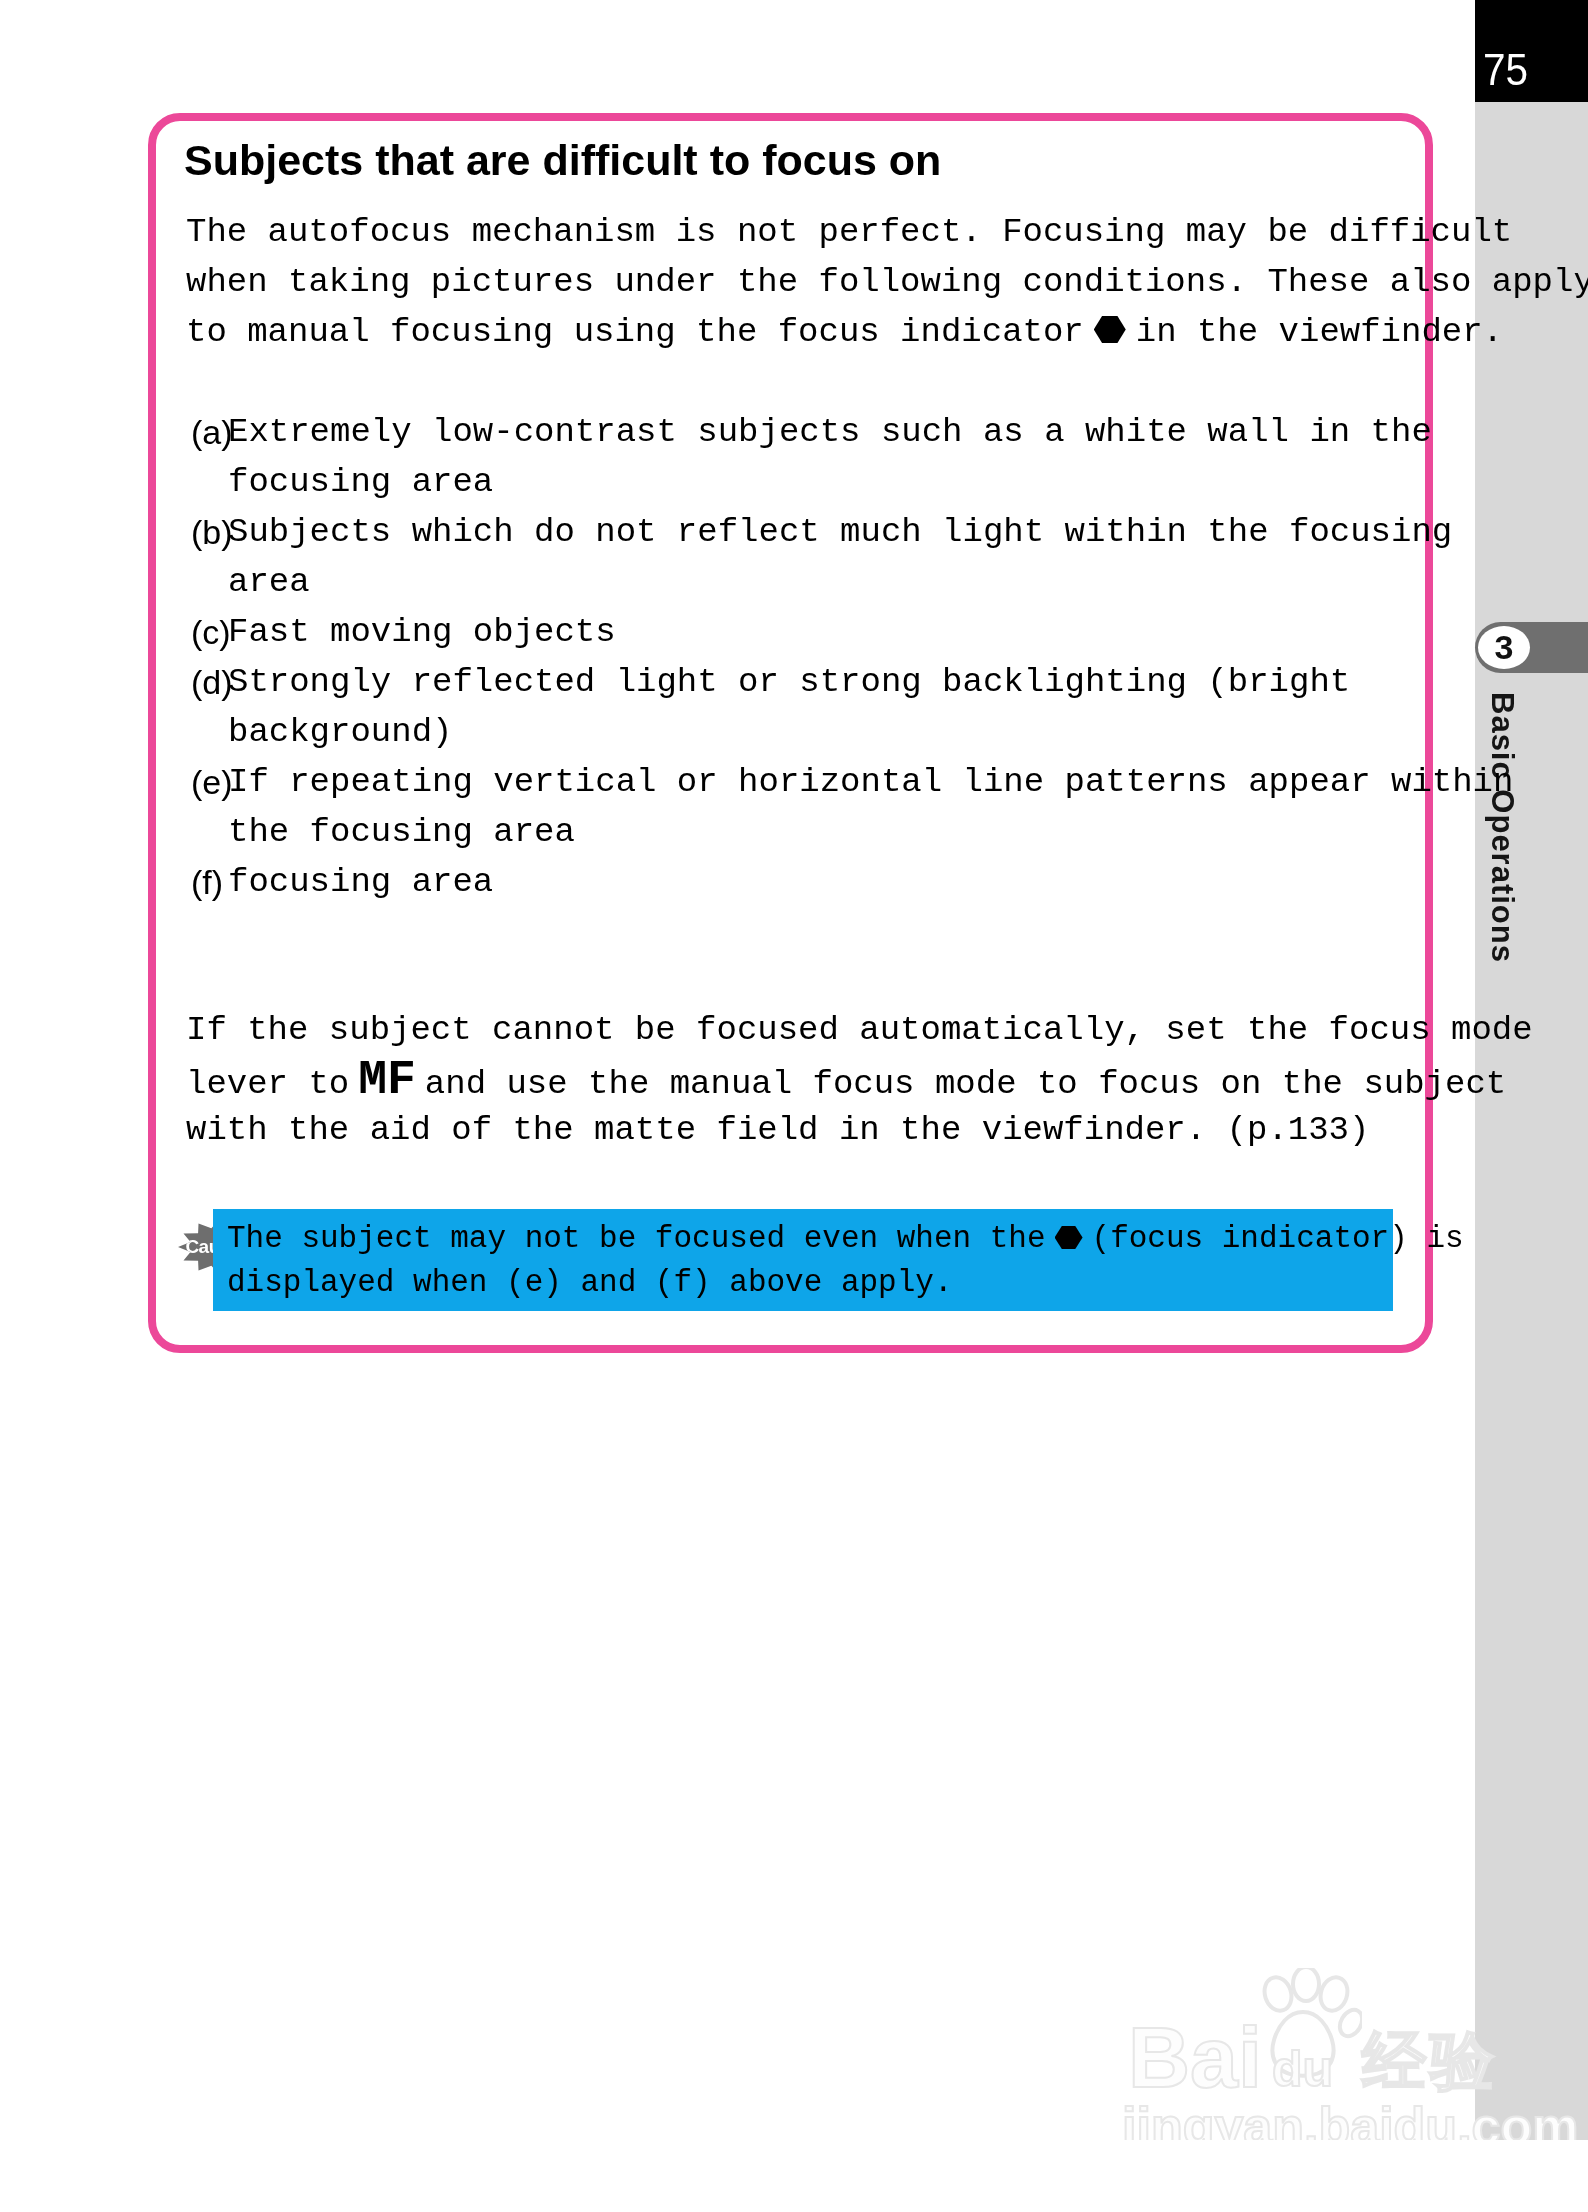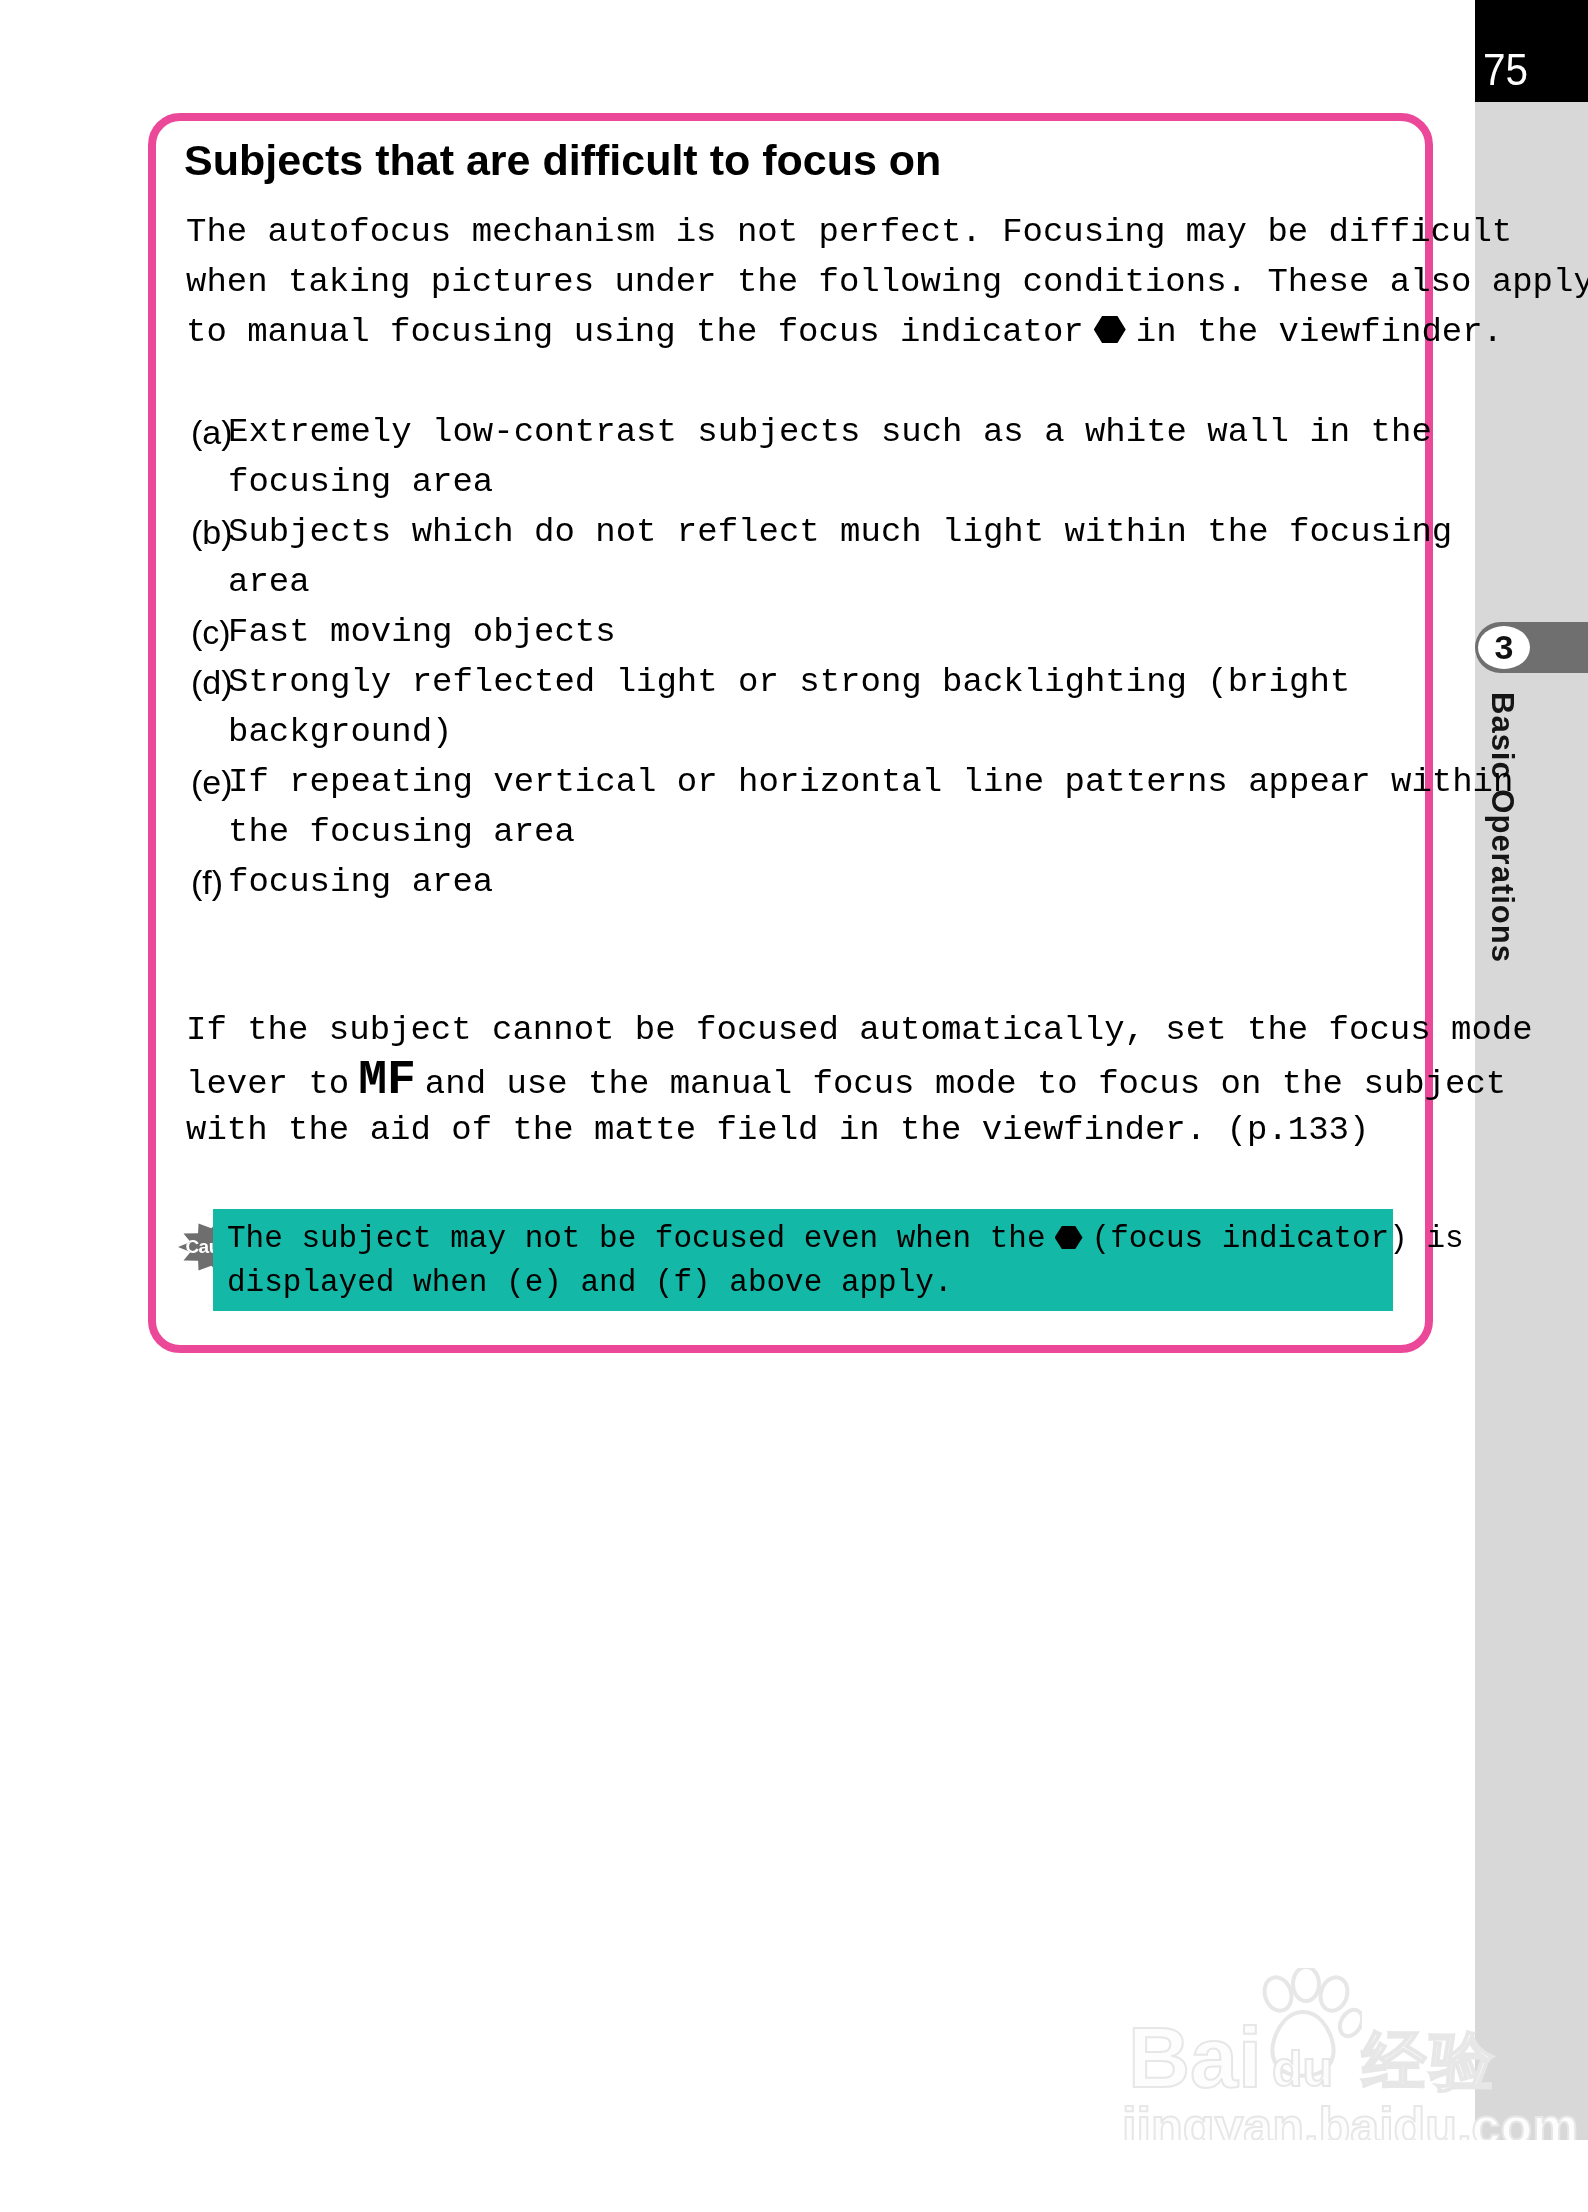--- a/index.html
+++ b/index.html
@@ -113,21 +113,21 @@
     vertical-align: -2px;
     margin: 0 10px;
   }
   .hex-icon.small { width: 28px; height: 23px; margin: 0 9px; }
 
   
   .caution-box {
     position: absolute;
     left: 57px; top: 1088px;
     width: 1180px; height: 102px;
-    background: #14b8a6;
+    background: #0ea5e9;
     padding: 8px 0 0 14px;
   }
   .caution-box .line { height: 44px; line-height: 44px; font-size: 31px; }
   .caution-badge {
     position: absolute;
     left: 22px; top: 1099px;
     width: 82px; height: 54px;
     background: #6e6e6e;
     clip-path: polygon(100% 50%, 84.8% 59.3%, 93.3% 75%, 75.5% 75.5%, 75% 93.3%, 59.3% 84.8%, 50% 100%, 40.7% 84.8%, 25% 93.3%, 24.5% 75.5%, 6.7% 75%, 15.2% 59.3%, 0 50%, 15.2% 40.7%, 6.7% 25%, 24.5% 24.5%, 25% 6.7%, 40.7% 15.2%, 50% 0, 59.3% 15.2%, 75% 6.7%, 75.5% 24.5%, 93.3% 25%, 84.8% 40.7%);
     display: flex;

